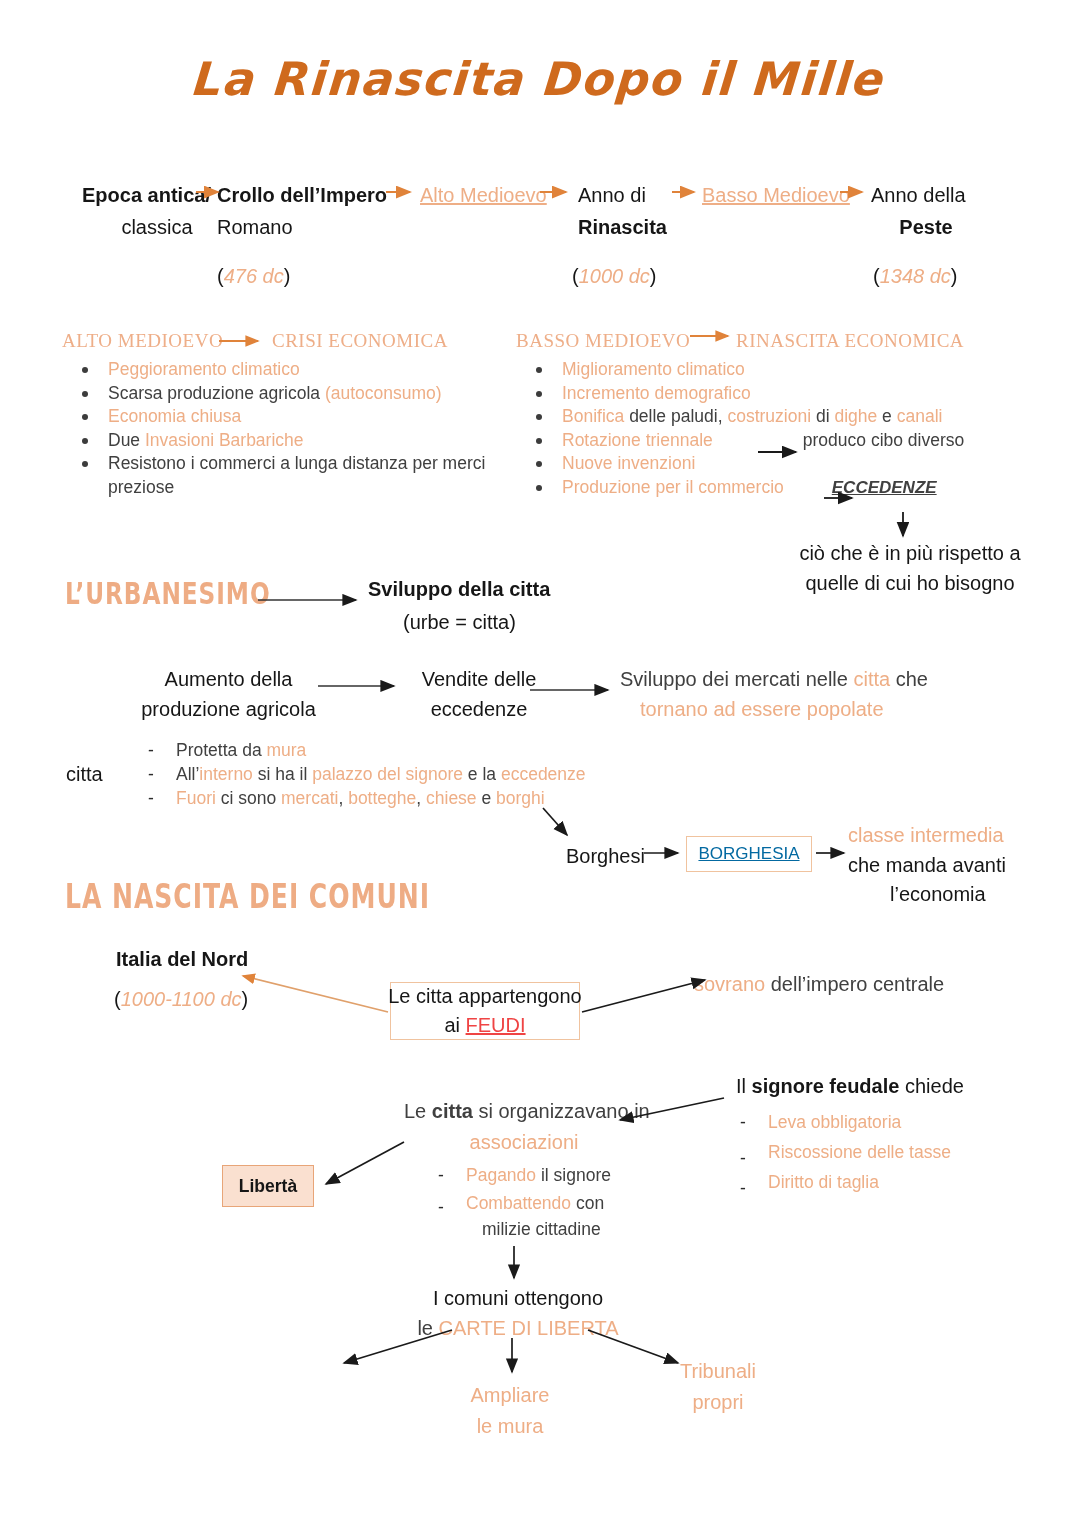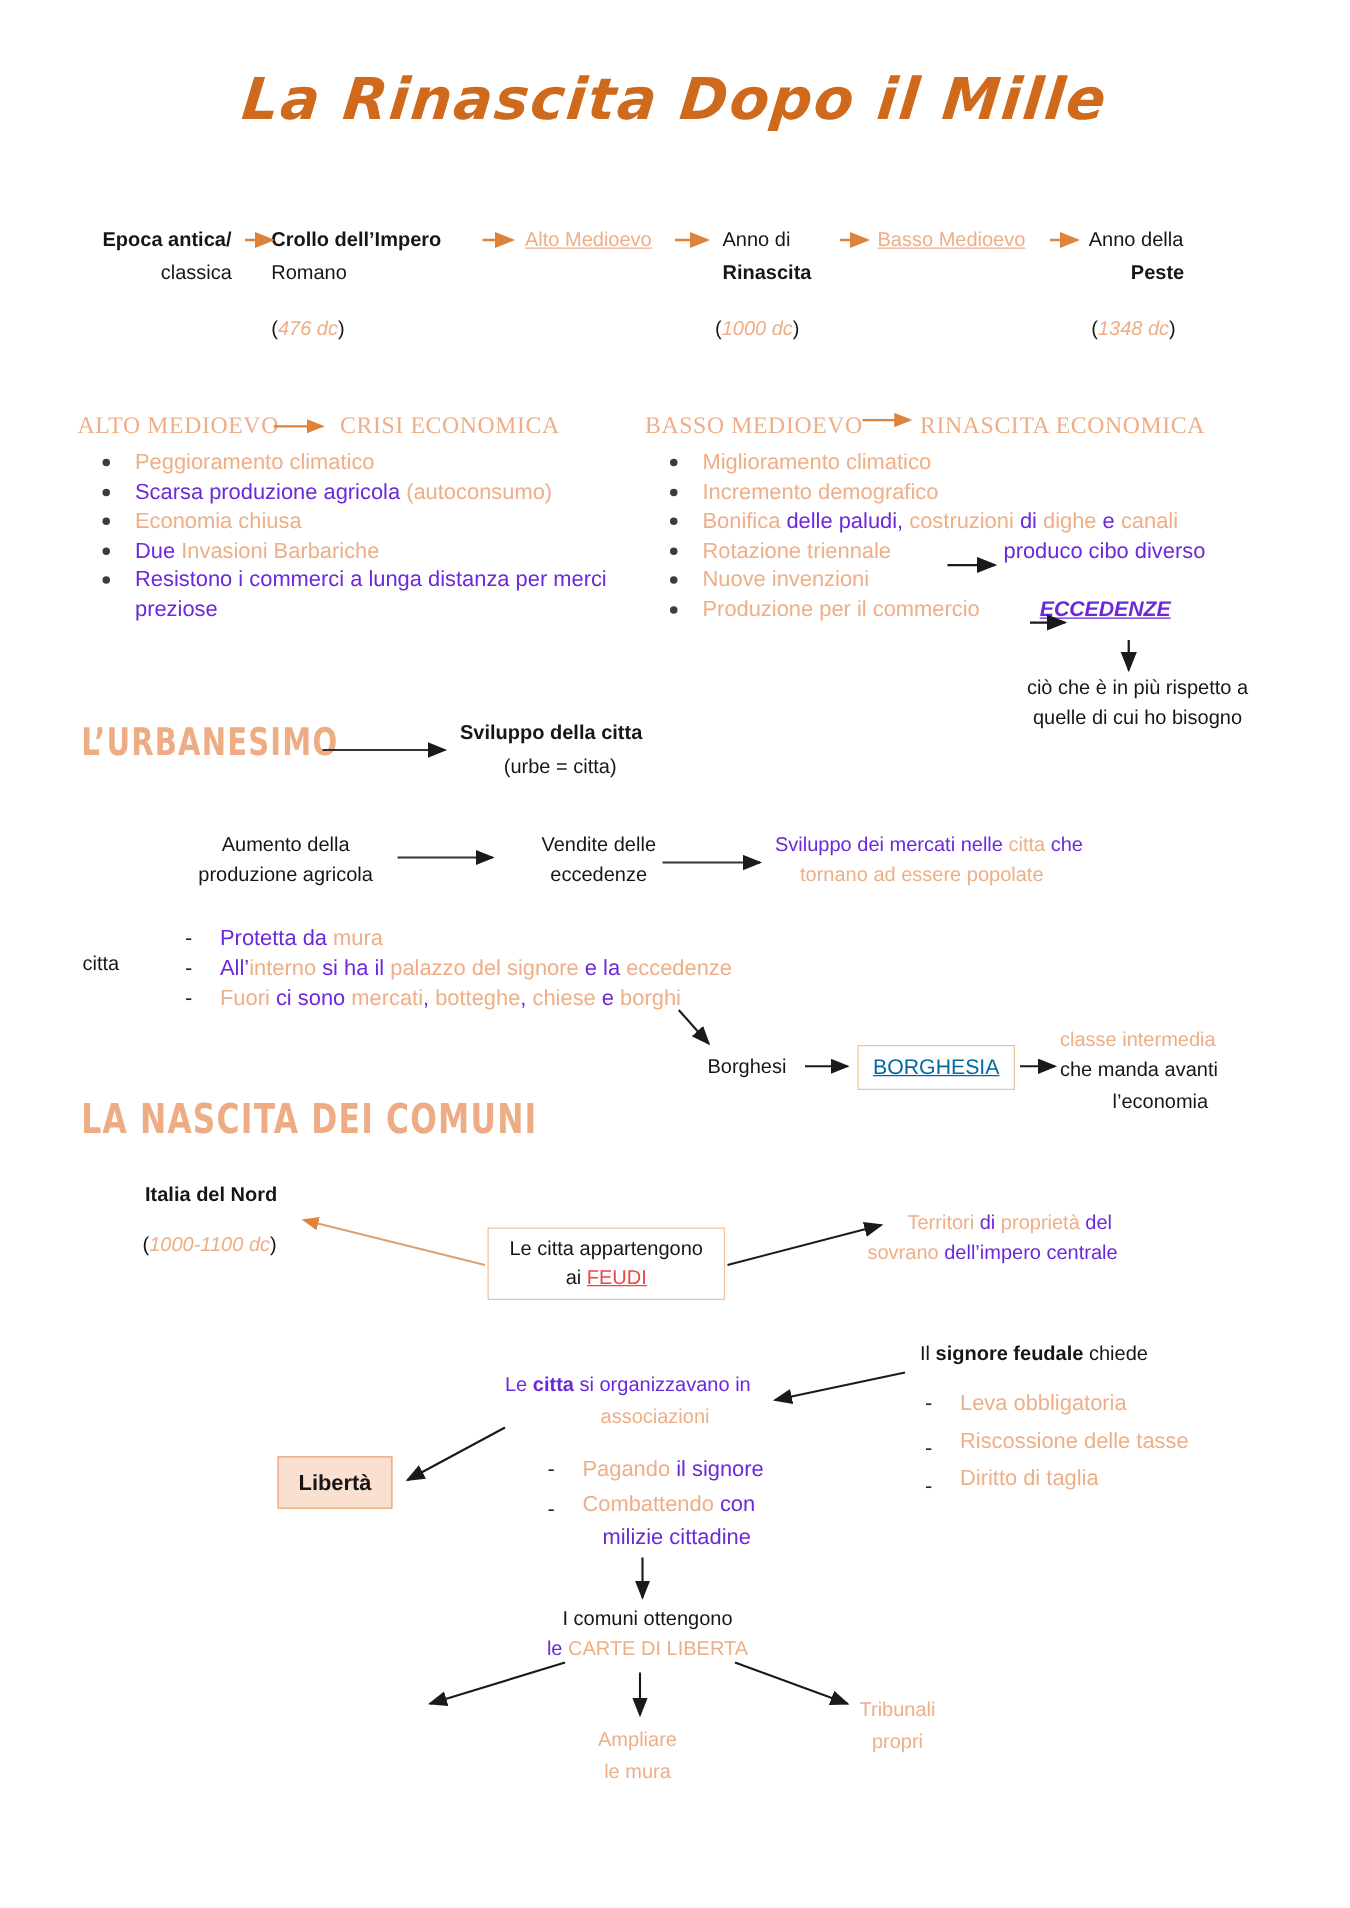--- a/index.html
+++ b/index.html
@@ -25,24 +25,24 @@
     font-family: "DejaVu Sans", sans-serif;
     font-size: 46px;
     font-weight: bold;
     font-style: italic;
     color: #cf6a1d;
     letter-spacing: 1.5px;
     transform: skewX(-6deg);
   }
 
   
-  .t   { font-size: 16px; line-height: 1.33; white-space: nowrap; }
+  .t   { font-size: 20px; line-height: 1.33; white-space: nowrap; }
   .bold{ font-weight: bold; }
   .org { color: #eeae86; }
-  .dark{ color: #6d28d9; }
+  .dark{ color: #404040; }
   .ital{ font-style: italic; }
   .ctr { text-align: center; }
   .und { text-decoration: underline; }
 
   
   .brush {
     font-family: "DejaVu Sans", sans-serif;
     font-weight: bold;
     color: #eeac84;
     letter-spacing: 1px;
@@ -228,21 +228,20 @@
 
   <div class="abs t bold" style="left:116px;top:946px;">Italia del Nord</div>
   <div class="abs t" style="left:114px;top:986px;">(<span class="ital org">1000-1100 dc</span>)</div>
 
   <div class="abs box" style="left:390px;top:982px;width:190px;height:58px;flex-direction:column;">
     <span class="t">Le citta appartengono</span>
     <span class="t" style="margin-top:2px;"><span>ai </span><span class="und" style="color:#ef4444;">FEUDI</span></span>
   </div>
 
   <div class="abs" style="left:694px;top:968px;width:310px;">
-    <div class="t" style="padding-left:32px;"><span class="org">Territori </span><span class="dark">di </span><span class="org">proprietà </span><span class="dark">del</span></div>
     <div class="t" style="margin-top:3px;"><span class="org">sovrano </span><span class="dark">dell’impero centrale</span></div>
   </div>
 
   <div class="abs t" style="left:736px;top:1073px;"><span>Il </span><span class="bold">signore feudale </span><span>chiede</span></div>
   <div class="abs" style="left:722px;top:1110px;width:300px;">
     <ul class="dash">
       <li><span class="dsh">-</span><span class="org">Leva obbligatoria</span></li>
       <li style="margin-top:6px;"><span class="dsh" style="top:6px;">-</span><span class="org">Riscossione delle tasse</span></li>
       <li style="margin-top:6px;"><span class="dsh" style="top:6px;">-</span><span class="org">Diritto di taglia</span></li>
     </ul>

